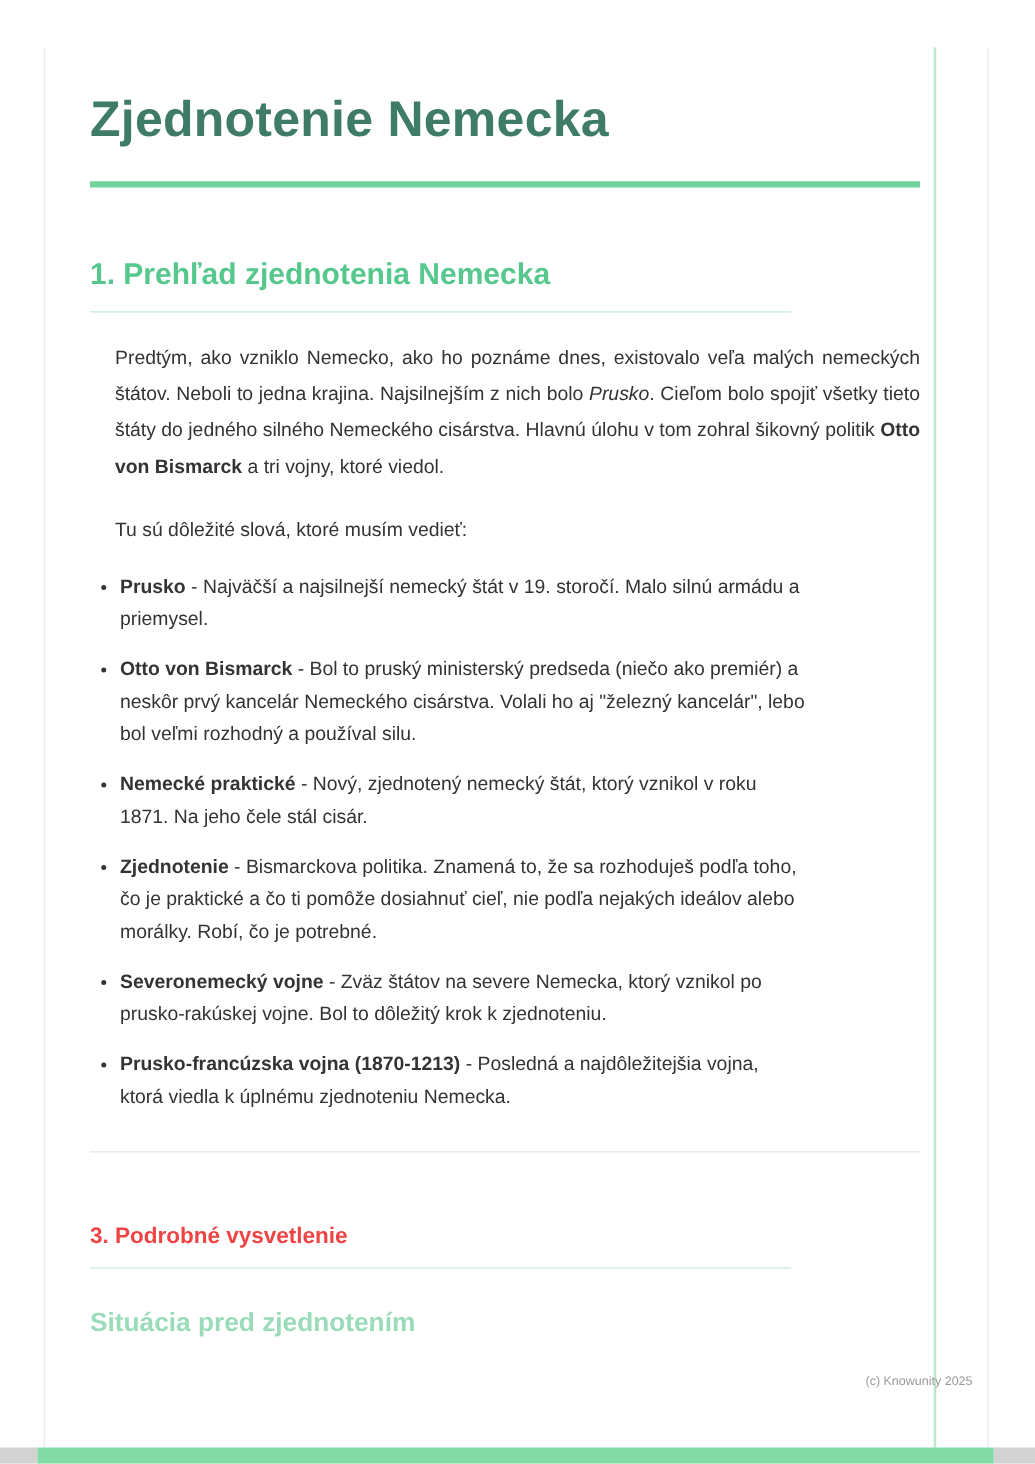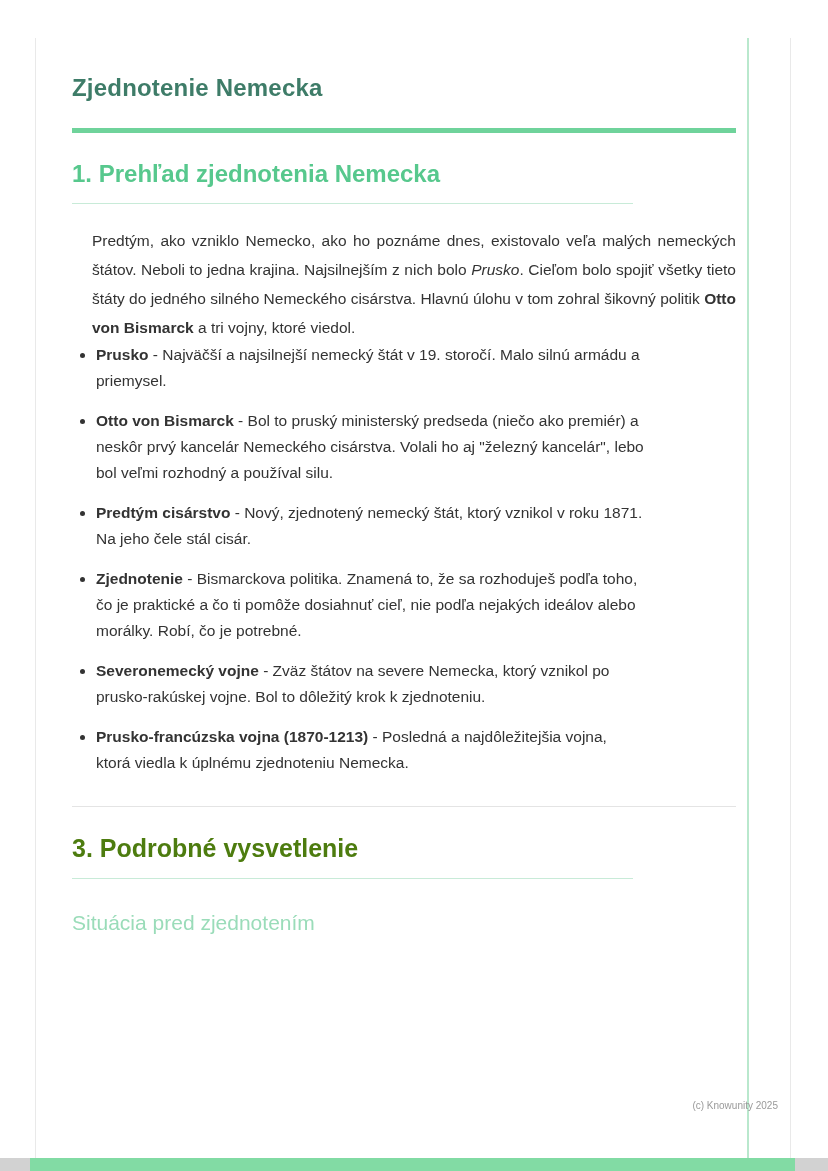--- a/index.html
+++ b/index.html
@@ -22,73 +22,74 @@
     left: 747px; width: 2px;
     background: #b9e8cd;
   }
   .content {
     position: absolute; left: 72px; top: 0;
     width: 664px;
     color: #333333;
   }
   h1 {
     margin-top: 74px;
-    font-size: 24px;
+    font-size: 40px;
     font-weight: bold;
     color: #3e7c68;
     letter-spacing: 0.2px;
   }
   .title-rule {
     margin-top: 26px;
     width: 664px; height: 5px;
     background: #6fd39b;
   }
   h2 {
-    margin-top: 27px;
+    margin-top: 56px;
     font-size: 24px;
     font-weight: bold;
     color: #57c88d;
     width: 561px;
     padding-bottom: 15px;
     border-bottom: 1px solid #c8ebd8;
   }
   h2.dark {
-    font-size: 25px;
-    color: #4d7c0f;
+    font-size: 18px;
+    color: #ef4444;
   }
   p {
     margin-top: 22px;
     font-size: 15.5px;
     line-height: 29px;
     color: #333333;
     margin-left: 20px;
   }
   p.justified { text-align: justify; }
   ul {
+    margin-top: 18px;
     padding-left: 24px;
     width: 572px;
   }
   li {
     font-size: 15.5px;
     line-height: 26px;
     margin-bottom: 14px;
     color: #333333;
   }
   strong { font-weight: bold; }
   em { font-style: italic; }
   hr.divider {
     margin-top: 30px;
     border: none;
     border-top: 1px solid #e4e4e4;
     width: 664px;
   }
   h3 {
     margin-top: 32px;
     font-size: 21px;
-    font-weight: normal;
+    font-weight: bold;
     color: #9adcb9;
   }
   .footer {
     position: absolute;
     top: 1100px; right: 50px;
     font-size: 10px;
     color: #9a9a9a;
   }
   .bottom-bar {
     position: absolute;
@@ -114,25 +115,26 @@
   <div class="margin-line"></div>
 
   <div class="content">
 
     <h1>Zjednotenie Nemecka</h1>
     <div class="title-rule"></div>
 
     <h2>1. Prehľad zjednotenia Nemecka</h2>
     <p class="justified"><span>Predtým, ako vzniklo Nemecko, ako ho poznáme dnes, existovalo veľa malých nemeckých štátov. Neboli to jedna krajina. Najsilnejším z nich bolo </span><em>Prusko</em><span>. Cieľom bolo spojiť všetky tieto štáty do jedného silného Nemeckého cisárstva. Hlavnú úlohu v tom zohral šikovný politik </span><strong>Otto von Bismarck</strong><span> a tri vojny, ktoré viedol.</span></p>
 
+    <p>Tu sú dôležité slová, ktoré musím vedieť:</p>
 
     <ul>
       <li><strong>Prusko</strong><span> - Najväčší a najsilnejší nemecký štát v 19. storočí. Malo silnú armádu a priemysel.</span></li>
       <li><strong>Otto von Bismarck</strong><span> - Bol to pruský ministerský predseda (niečo ako premiér) a neskôr prvý kancelár Nemeckého cisárstva. Volali ho aj "železný kancelár", lebo bol veľmi rozhodný a používal silu.</span></li>
-      <li><strong>Predtým cisárstvo</strong><span> - Nový, zjednotený nemecký štát, ktorý vznikol v roku 1871. Na jeho čele stál cisár.</span></li>
+      <li><strong>Nemecké praktické</strong><span> - Nový, zjednotený nemecký štát, ktorý vznikol v roku 1871. Na jeho čele stál cisár.</span></li>
       <li><strong>Zjednotenie</strong><span> - Bismarckova politika. Znamená to, že sa rozhoduješ podľa toho, čo je praktické a čo ti pomôže dosiahnuť cieľ, nie podľa nejakých ideálov alebo morálky. Robí, čo je potrebné.</span></li>
       <li><strong>Severonemecký vojne</strong><span> - Zväz štátov na severe Nemecka, ktorý vznikol po prusko-rakúskej vojne. Bol to dôležitý krok k zjednoteniu.</span></li>
       <li><strong>Prusko-francúzska vojna (1870-1213)</strong><span> - Posledná a najdôležitejšia vojna, ktorá viedla k úplnému zjednoteniu Nemecka.</span></li>
     </ul>
 
     <hr class="divider">
 
     <h2 class="dark">3. Podrobné vysvetlenie</h2>
     <h3>Situácia pred zjednotením</h3>
 

